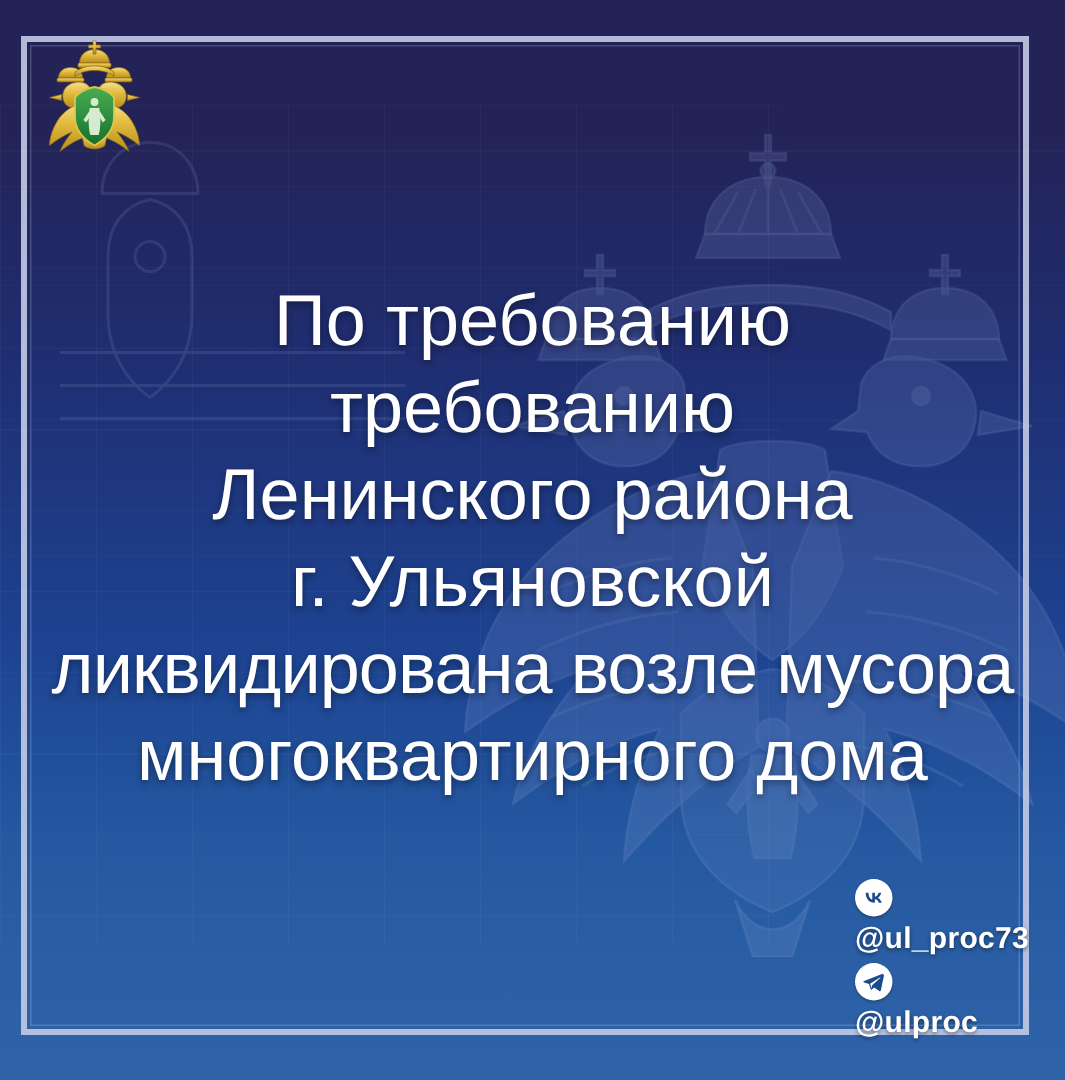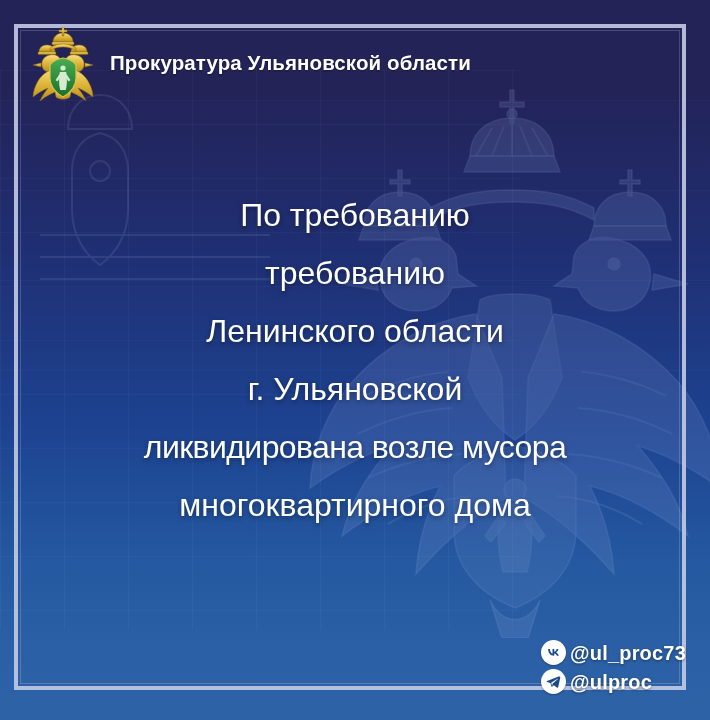--- a/index.html
+++ b/index.html
@@ -163,43 +163,44 @@
 
   
   .headline {
     position: absolute;
     z-index: 9;
     left: 14px;
     top: 186px;
     width: 682px;
     text-align: center;
     color: #ffffff;
-    font-size: 32px;
+    font-size: 48px;
     line-height: 58px;
     font-weight: normal;
     text-shadow: 0 2px 5px rgba(0,0,0,.40);
   }
   .headline .ln { display: block; white-space: nowrap; }
   .headline .ln.wide { letter-spacing: -0.6px; }
 
   
   .socials {
     position: absolute;
     z-index: 10;
     right: 24px;
     bottom: 26px;
     display: flex;
     flex-direction: column;
     align-items: flex-start;
     gap: 4px;
   }
   .social-row {
     display: flex;
-    align-items: flex-end;
+    align-items: flex-start;
     gap: 4px;
+    flex-direction: column;
   }
   .social-icon {
     width: 25px;
     height: 25px;
     border-radius: 50%;
     background: #ffffff;
     display: flex;
     align-items: center;
     justify-content: center;
     flex: 0 0 auto;
@@ -377,27 +378,26 @@
         <path d="M31 31 C37 32 42 35 44 38 L44 51 C44 60 38 66 31 70
                  C24 66 18 60 18 51 L18 38 C20 35 25 32 31 31 Z" fill="url(#shieldg)" stroke="#e0c24e" stroke-width="1.2"></path>
         <g fill="#dff0d8" opacity=".95">
           <circle cx="31" cy="41" r="2.6"></circle>
           <path d="M27.8 45 C26.8 51 26.8 58 28.2 63 L33.8 63 C35.2 58 35.2 51 34.2 45 Z"></path>
           <path d="M27.6 47 L23.6 53 L25.4 54.6 L29 49.4 Z"></path>
           <path d="M34.4 47 L38.4 53 L36.6 54.6 L33 49.4 Z"></path>
         </g>
       </svg>
     </div>
-    <div class="header-title">Прокуратура Ульяновской области</div>
   </div>
 
   <div class="headline">
     <span class="ln">По требованию</span>
     <span class="ln">требованию</span>
-    <span class="ln">Ленинского области</span>
+    <span class="ln">Ленинского района</span>
     <span class="ln">г. Ульяновской</span>
     <span class="ln wide">ликвидирована возле мусора</span>
     <span class="ln">многоквартирного дома</span>
   </div>
 
   <div class="socials">
     <div class="social-row">
       <span class="social-icon">
         <svg width="17" height="17" viewBox="0 0 24 24" xmlns="http://www.w3.org/2000/svg">
           <path fill="#1a4a8a" d="M12.8 16.6c-5.1 0-8.3-3.6-8.4-9.4h2.6c.1 4.3 2.1 6.1 3.6 6.5V7.2h2.5v3.8c1.5-.2 3-1.9 3.5-3.8h2.4c-.4 2.3-2 4-3.2 4.7 1.2.6 3 2.1 3.7 4.7h-2.7c-.5-1.7-1.9-3-3.7-3.2v3.2h-.3z"></path>

